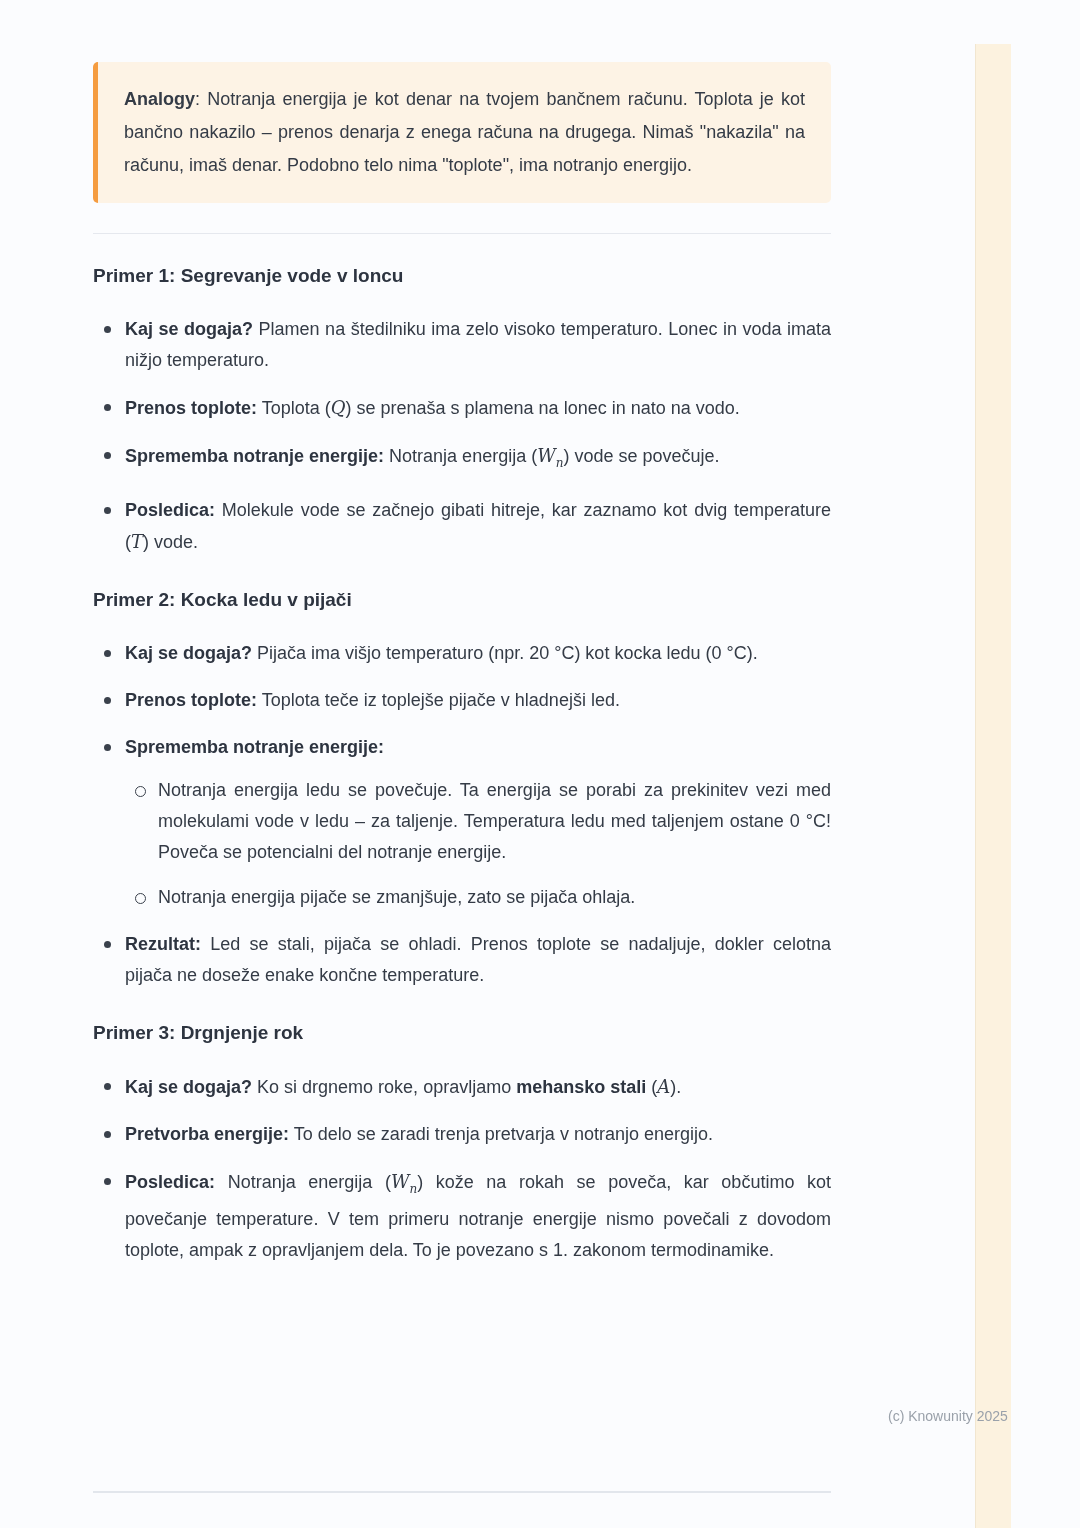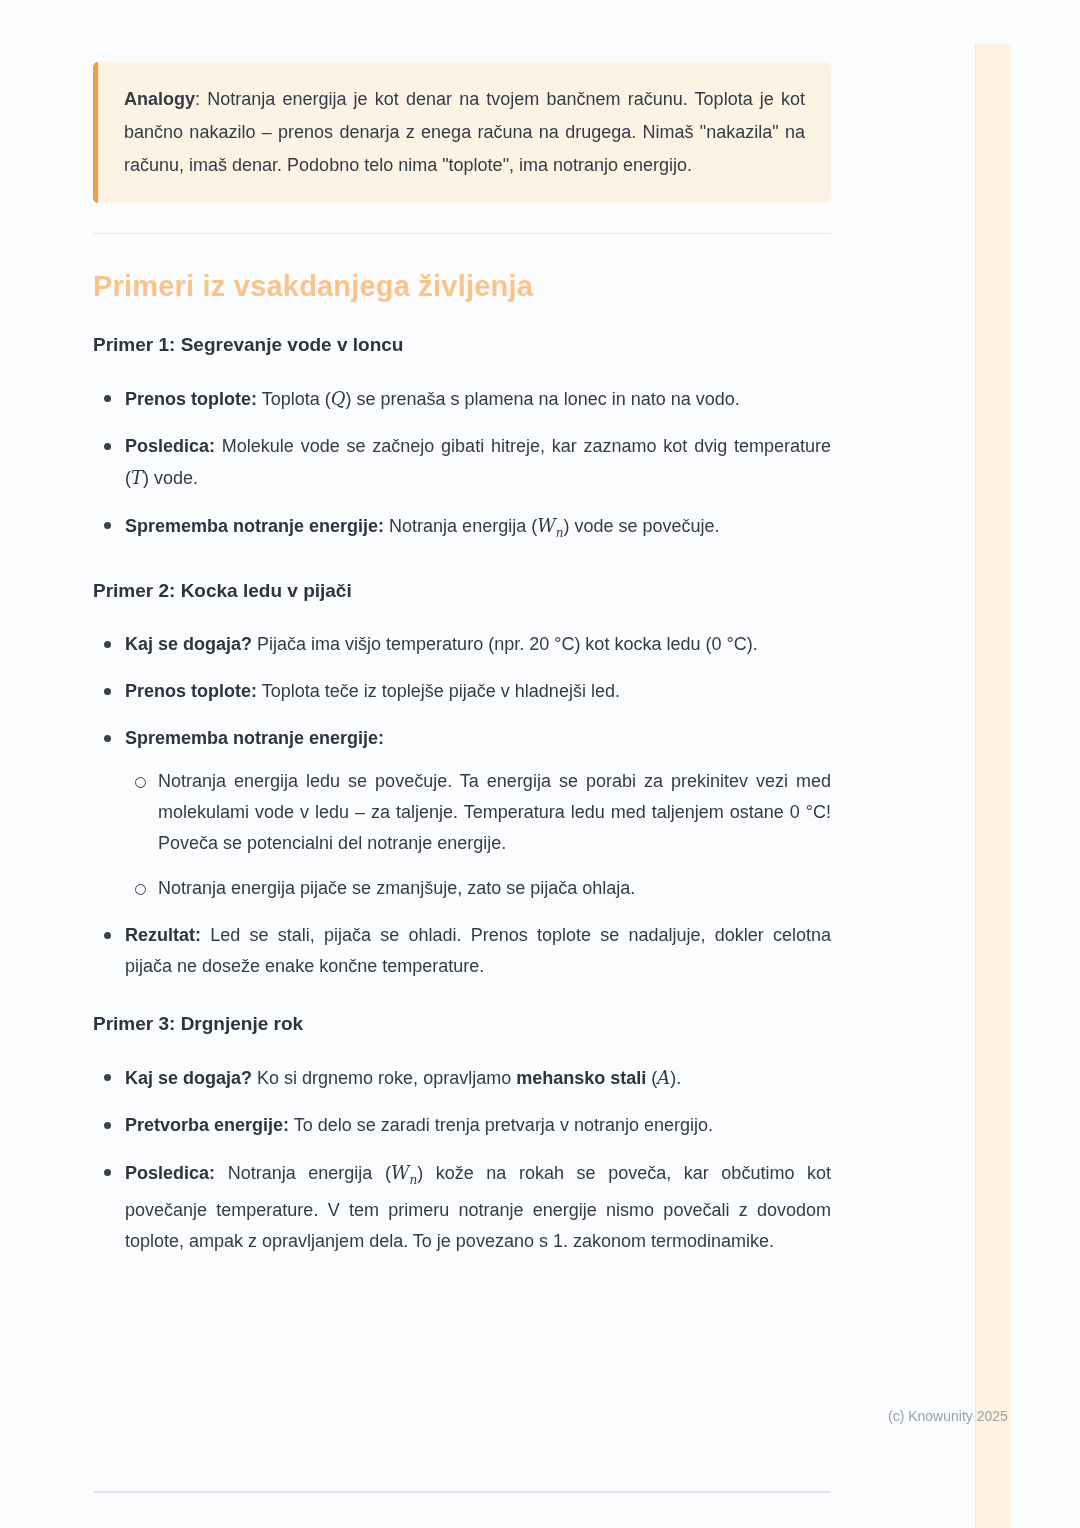--- a/index.html
+++ b/index.html
@@ -111,28 +111,28 @@
 <div class="edge-strip"></div>
 
 <main class="content">
 
   <div class="callout">
     <p><strong>Analogy</strong><span>: Notranja energija je kot denar na tvojem bančnem računu. Toplota je kot bančno nakazilo – prenos denarja z enega računa na drugega. Nimaš "nakazila" na računu, imaš denar. Podobno telo nima "toplote", ima notranjo energijo.</span></p>
   </div>
 
   <hr class="divider">
 
-  <h2 class="section-heading">Primeri iz vsakdanjega življenja</h2>
 
   <div id="sections">
       <h3 class="example-title">Primer 1: Segrevanje vode v loncu</h3>
       <ul class="list l1">
+        <li class="item l1"><strong>Kaj se dogaja?</strong> Plamen na štedilniku ima zelo visoko temperaturo. Lonec in voda imata nižjo temperaturo.</li>
         <li class="item l1"><strong>Prenos toplote:</strong> Toplota (<span class="math">Q</span>) se prenaša s plamena na lonec in nato na vodo.</li>
+        <li class="item l1"><strong>Sprememba notranje energije:</strong> Notranja energija (<span class="math">W<sub>n</sub></span>) vode se povečuje.</li>
         <li class="item l1"><strong>Posledica:</strong> Molekule vode se začnejo gibati hitreje, kar zaznamo kot dvig temperature (<span class="math">T</span>) vode.</li>
-        <li class="item l1"><strong>Sprememba notranje energije:</strong> Notranja energija (<span class="math">W<sub>n</sub></span>) vode se povečuje.</li>
       </ul>
       <h3 class="example-title">Primer 2: Kocka ledu v pijači</h3>
       <ul class="list l1">
         <li class="item l1"><strong>Kaj se dogaja?</strong> Pijača ima višjo temperaturo (npr. 20 °C) kot kocka ledu (0 °C).</li>
         <li class="item l1"><strong>Prenos toplote:</strong> Toplota teče iz toplejše pijače v hladnejši led.</li>
         <li class="item l1"><strong>Sprememba notranje energije:</strong><ul class="list l2">
             <li class="item l2">Notranja energija ledu se povečuje. Ta energija se porabi za prekinitev vezi med molekulami vode v ledu – za taljenje. Temperatura ledu med taljenjem ostane 0 °C! Poveča se potencialni del notranje energije.</li>
             <li class="item l2">Notranja energija pijače se zmanjšuje, zato se pijača ohlaja.</li>
           </ul></li>
         <li class="item l1"><strong>Rezultat:</strong> Led se stali, pijača se ohladi. Prenos toplote se nadaljuje, dokler celotna pijača ne doseže enake končne temperature.</li>

